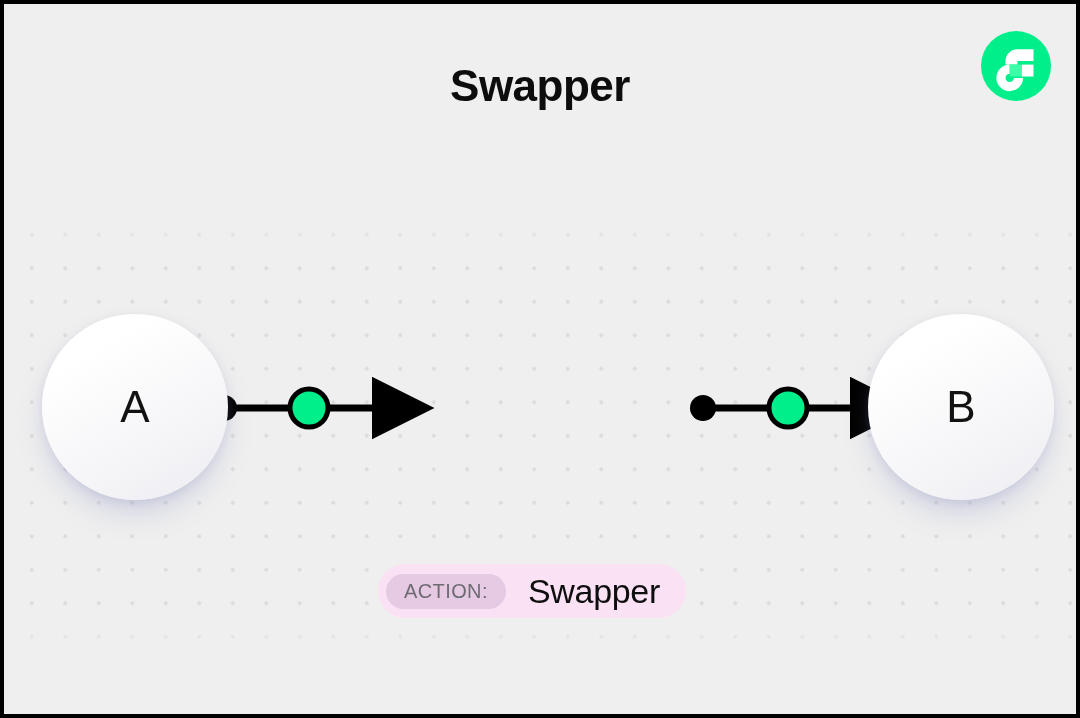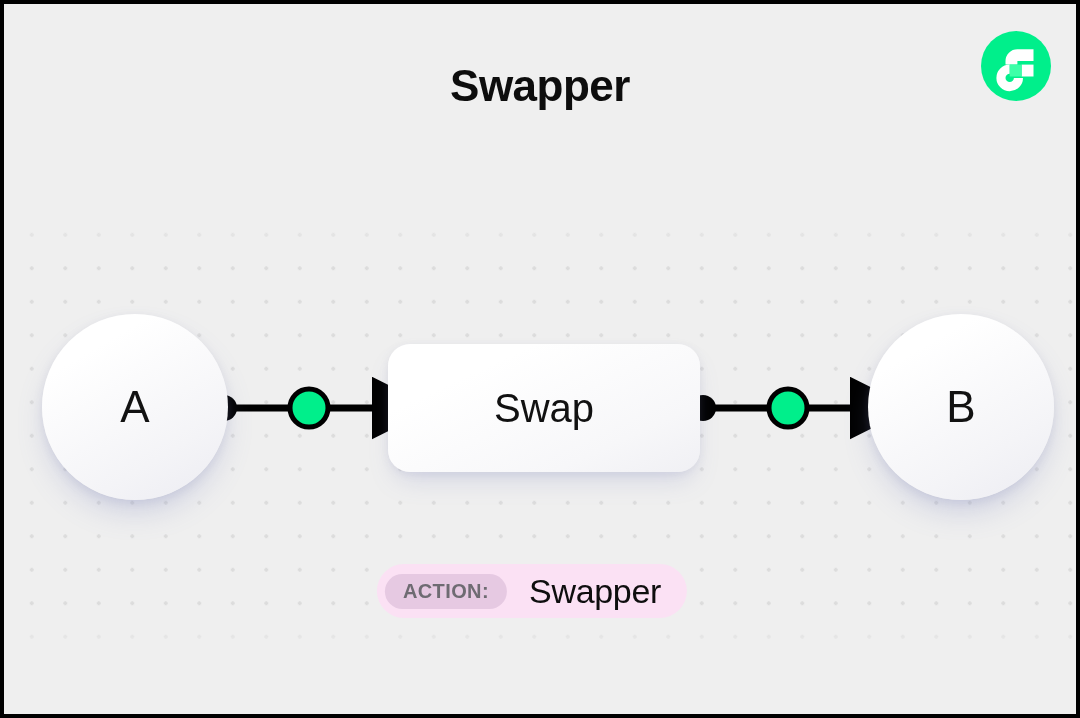--- a/index.html
+++ b/index.html
@@ -153,21 +153,21 @@
     display: flex;
     align-items: center;
     padding: 0 26px 0 8px;
   }
 
   #action-pill {
     background: #e6c9e2;
     border-radius: 20px;
     padding: 7px 18px 8px;
     font-size: 20px;
-    font-weight: bold;
+    font-weight: normal;
     color: #6e6b72;
     letter-spacing: 0.4px;
     line-height: 1;
   }
 
   #action-value {
     margin-left: 22px;
     font-size: 34px;
     color: #0e0e0e;
     letter-spacing: -0.3px;
@@ -223,23 +223,20 @@
         <line x1="711" y1="404" x2="780" y2="404" stroke="url(#edge-glow-right)" stroke-width="3"></line>
         <circle cx="699" cy="404" r="13" fill="#000000"></circle>
         <circle cx="784" cy="404" r="19" fill="#00ef8b" stroke="#000000" stroke-width="5"></circle>
       </g>
     </svg>
 
     <div class="token-node" id="node-a">
       <span class="node-letter">A</span>
     </div>
 
-    <div id="swap-box">
-      <span class="node-letter">Swap</span>
-    </div>
 
     <div class="token-node" id="node-b">
       <span class="node-letter">B</span>
     </div>
 
   </div>
 
   <div id="action-badge">
     <span id="action-pill">ACTION:</span>
     <span id="action-value">Swapper</span>

